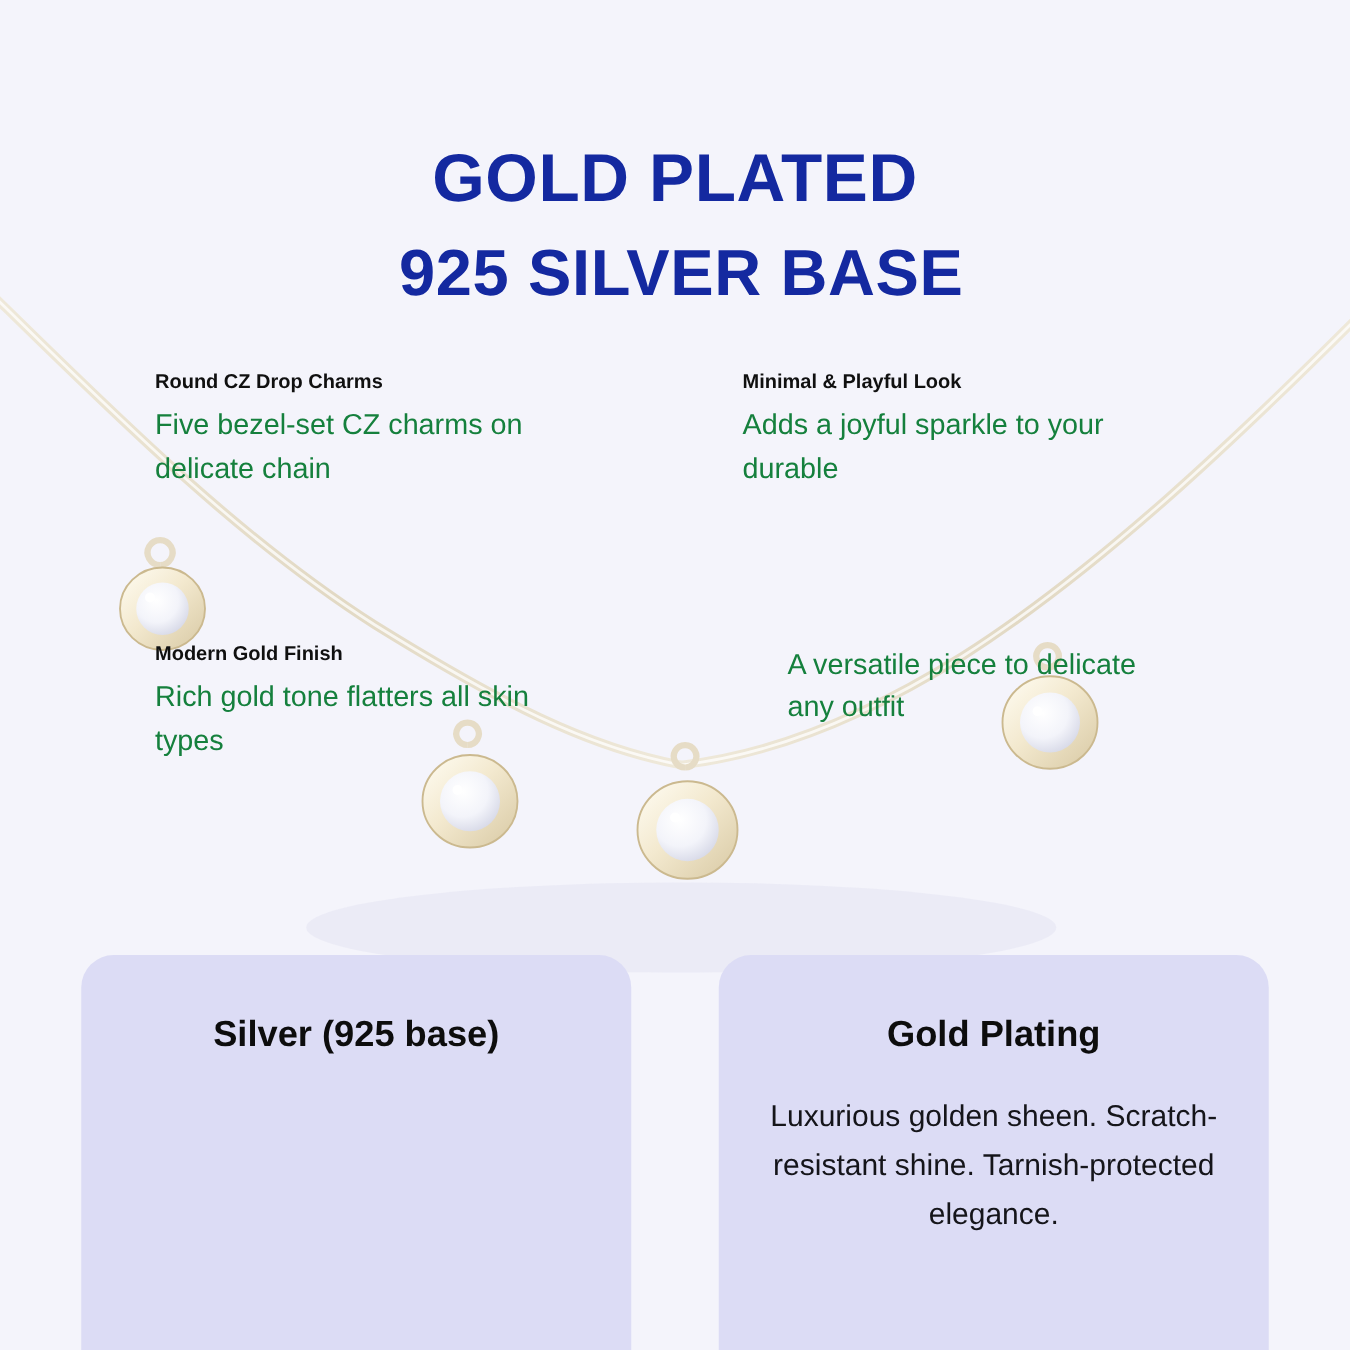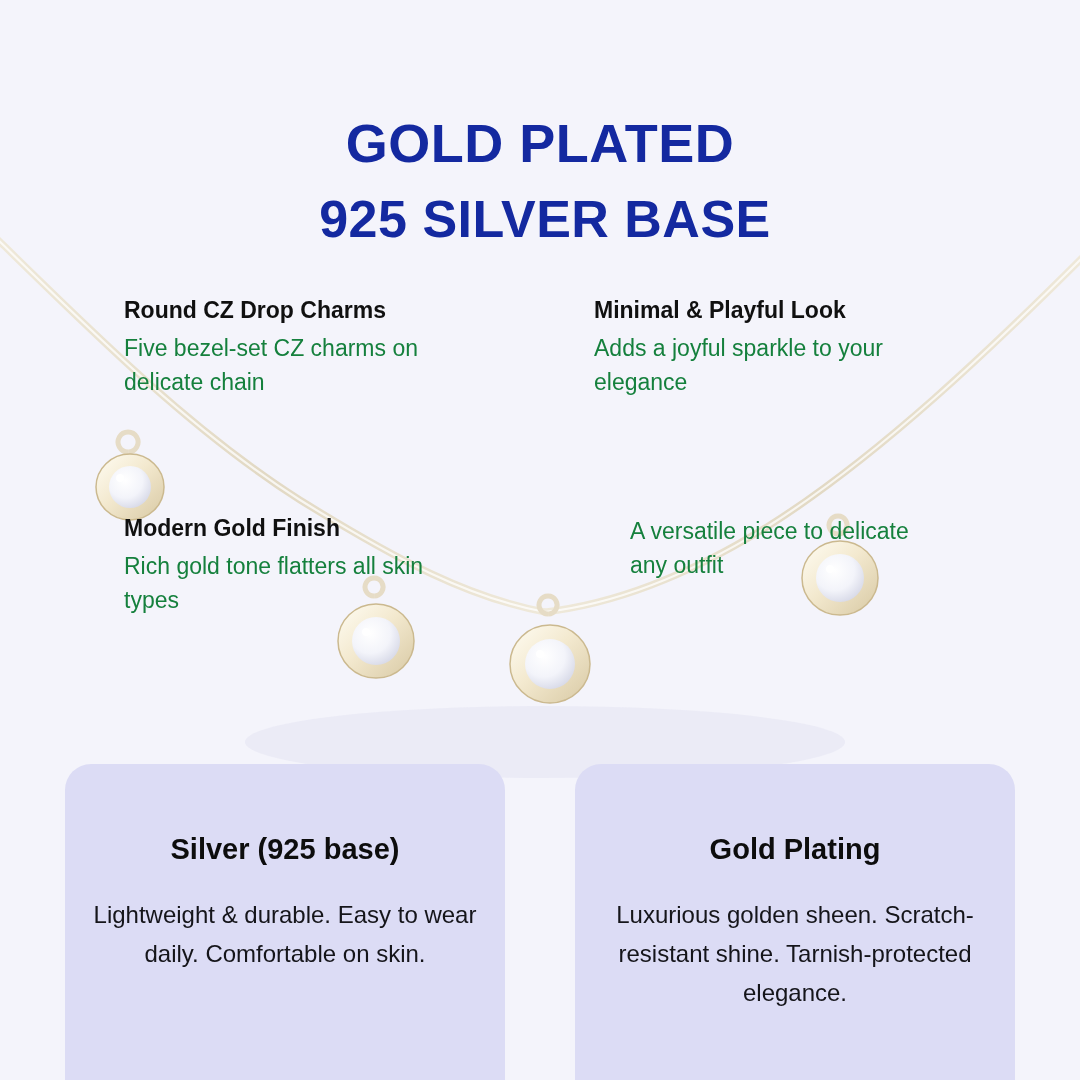--- a/index.html
+++ b/index.html
@@ -57,21 +57,21 @@
     position: absolute;
     top: 288px;
     left: 0;
     width: 1080px;
   }
   .feature {
     position: absolute;
     width: 360px;
   }
   .feature .f-title {
-    font-size: 23px;
+    font-size: 16px;
     font-weight: bold;
     color: #101010;
     line-height: 1.28;
     margin-bottom: 6px;
   }
   .feature .f-desc {
     font-size: 23px;
     color: #15803d;
     line-height: 1.48;
   }
@@ -97,21 +97,20 @@
     border-radius: 26px 26px 0 0;
     padding: 48px 28px 0 28px;
     box-sizing: border-box;
     text-align: center;
   }
   .card .c-title {
     font-size: 29px;
     font-weight: bold;
     color: #0d0d0d;
     margin-bottom: 30px;
-    margin-top: 21px;
   }
   .card .c-body {
     font-size: 24px;
     color: #15151a;
     line-height: 1.62;
   }
 </style>
 </head>
 <body>
 
@@ -181,35 +180,34 @@
     <span class="line2">925 SILVER BASE</span>
   </div>
 
   <div class="features">
     <div class="feature f-pos-0">
       <div class="f-title">Round CZ Drop Charms</div>
       <div class="f-desc">Five bezel-set CZ charms on delicate chain</div>
     </div>
     <div class="feature f-pos-1">
       <div class="f-title">Minimal &amp; Playful Look</div>
-      <div class="f-desc">Adds a joyful sparkle to your elegance</div>
+      <div class="f-desc">Adds a joyful sparkle to your durable</div>
     </div>
     <div class="feature f-pos-2">
       <div class="f-title">Modern Gold Finish</div>
       <div class="f-desc">Rich gold tone flatters all skin types</div>
     </div>
     <div class="feature f-pos-3">
       <div class="f-desc">A versatile piece to delicate any outfit</div>
     </div>
   </div>
 
   <div class="cards">
     <div class="card">
       <div class="c-title">Silver (925 base)</div>
-      <div class="c-body">Lightweight &amp; durable. Easy to wear daily. Comfortable on skin.</div>
     </div>
     <div class="card">
       <div class="c-title">Gold Plating</div>
       <div class="c-body">Luxurious golden sheen. Scratch-resistant shine. Tarnish-protected elegance.</div>
     </div>
   </div>
 
 </div>
 
 </body></html>

